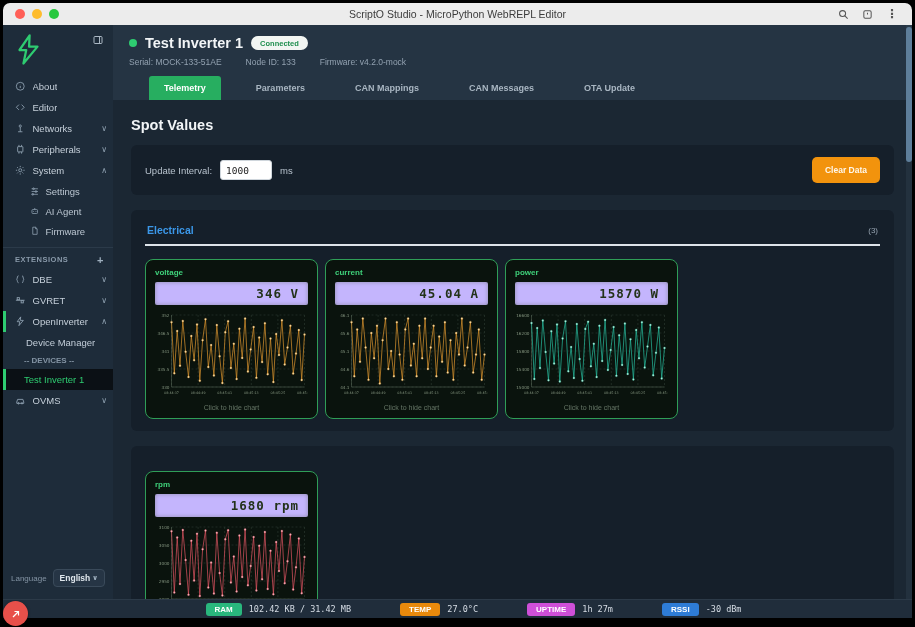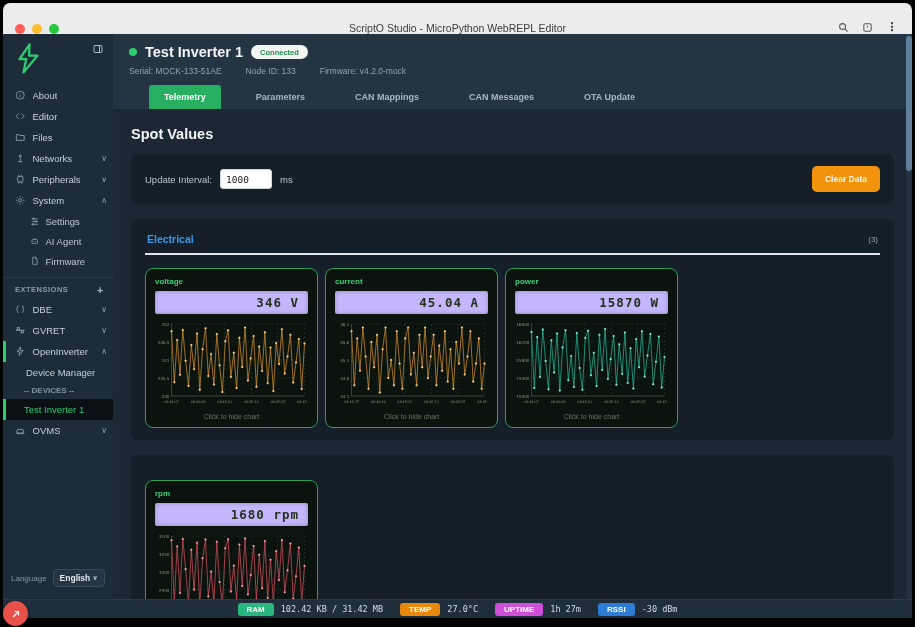--- a/index.html
+++ b/index.html
@@ -2,21 +2,21 @@
 <html><head>
 <meta charset="utf-8">
 <style>
   html,body{margin:0;padding:0;background:#000;}
   *{box-sizing:border-box;}
   body{font-family:"Liberation Sans","DejaVu Sans",sans-serif;-webkit-font-smoothing:antialiased;}
   .frame{width:915px;height:627px;background:#000;padding:3px 3px 9px 3px;position:relative;overflow:hidden;}
   .window{width:100%;height:100%;display:flex;flex-direction:column;overflow:hidden;border-radius:7px 7px 0 0;}
 
   
-  .titlebar{height:31px;background:#ececec;position:relative;display:flex;align-items:flex-end;flex:none;}
+  .titlebar{height:22px;background:#ececec;position:relative;display:flex;align-items:center;flex:none;}
   .lights{display:flex;gap:7px;margin-left:12px;}
   .light{width:10px;height:10px;border-radius:50%;}
   .l-red{background:#ff5f57;}.l-yellow{background:#febc2e;}.l-green{background:#28c840;}
   .win-title{position:absolute;left:0;right:0;text-align:center;font-size:10.5px;color:#3c3c3c;pointer-events:none;}
   .tb-icons{margin-left:auto;display:flex;gap:13px;margin-right:14px;color:#555;align-items:center;}
   .tb-icons svg{width:11px;height:11px;display:block;}
 
   
   .app{flex:1;display:flex;min-height:0;overflow:hidden;}
 
@@ -74,21 +74,21 @@
   .lcd{background:#c4b5fd;border-radius:2px;margin:5px 0 6px 0;padding:4px 9px;text-align:right;font-family:"DejaVu Sans Mono",monospace;font-size:12.5px;font-weight:bold;color:#23321a;letter-spacing:1px;box-shadow:inset 0 0 4px rgba(40,60,20,.35);}
   .chart-wrap svg{display:block;font-family:"DejaVu Sans","Liberation Sans",sans-serif;}
   .card-caption{text-align:center;color:#657565;font-size:7px;margin-top:4px;}
 
   
   .scrollbar{position:absolute;top:0;right:0;bottom:0;width:6px;background:rgba(60,78,95,.25);}
   .scroll-thumb{position:absolute;top:2px;right:0;width:6px;height:135px;border-radius:3px;background:#5e7e9a;}
 
   
   .statusbar{height:19px;background:#202d3b;border-top:1px solid #2c3a48;display:flex;align-items:center;justify-content:center;gap:17px;flex:none;}
-  .sb-group{display:flex;align-items:center;gap:7px;}
+  .sb-group{display:flex;align-items:center;gap:7px;margin-left:32px;}
   .sb-badge{border-radius:3px;padding:2px 9px;font-weight:bold;color:#fff;font-size:8px;}
   .sb-val{color:#d6dde5;font-family:"DejaVu Sans Mono",monospace;font-size:8.5px;}
 
   .corner-badge{position:absolute;left:3px;bottom:1px;width:25px;height:25px;border-radius:50%;background:#e8504a;display:flex;align-items:center;justify-content:center;z-index:30;box-shadow:0 1px 3px rgba(0,0,0,.5);}
   .corner-badge svg{width:12px;height:12px;display:block;color:#fff;}
 </style>
 </head>
 <body>
 
 <div class="frame">
@@ -146,28 +146,20 @@
           <span class="nlabel">About</span>
         </div>
         <div class="nav-item">
           <span class="nicon">
               <svg viewBox="0 0 24 24" fill="none" stroke="currentColor" stroke-width="2">
                 <polyline points="9 6 3 12 9 18"></polyline>
                 <polyline points="15 6 21 12 15 18"></polyline>
               </svg>
             </span>
           <span class="nlabel">Editor</span>
-        </div>
-        <div class="nav-item">
-          <span class="nicon">
-              <svg viewBox="0 0 24 24" fill="none" stroke="currentColor" stroke-width="2">
-                <path d="M3 6 H9 L11 8 H21 V19 H3 Z"></path>
-              </svg>
-            </span>
-          <span class="nlabel">Files</span>
         </div>
         <div class="nav-item">
           <span class="nicon">
               <svg viewBox="0 0 24 24" fill="none" stroke="currentColor" stroke-width="2">
                 <circle cx="12" cy="7" r="2.5"></circle>
                 <line x1="12" y1="9.5" x2="12" y2="20"></line>
                 <line x1="7" y1="20" x2="17" y2="20"></line>
               </svg>
             </span>
           <span class="nlabel">Networks</span>

